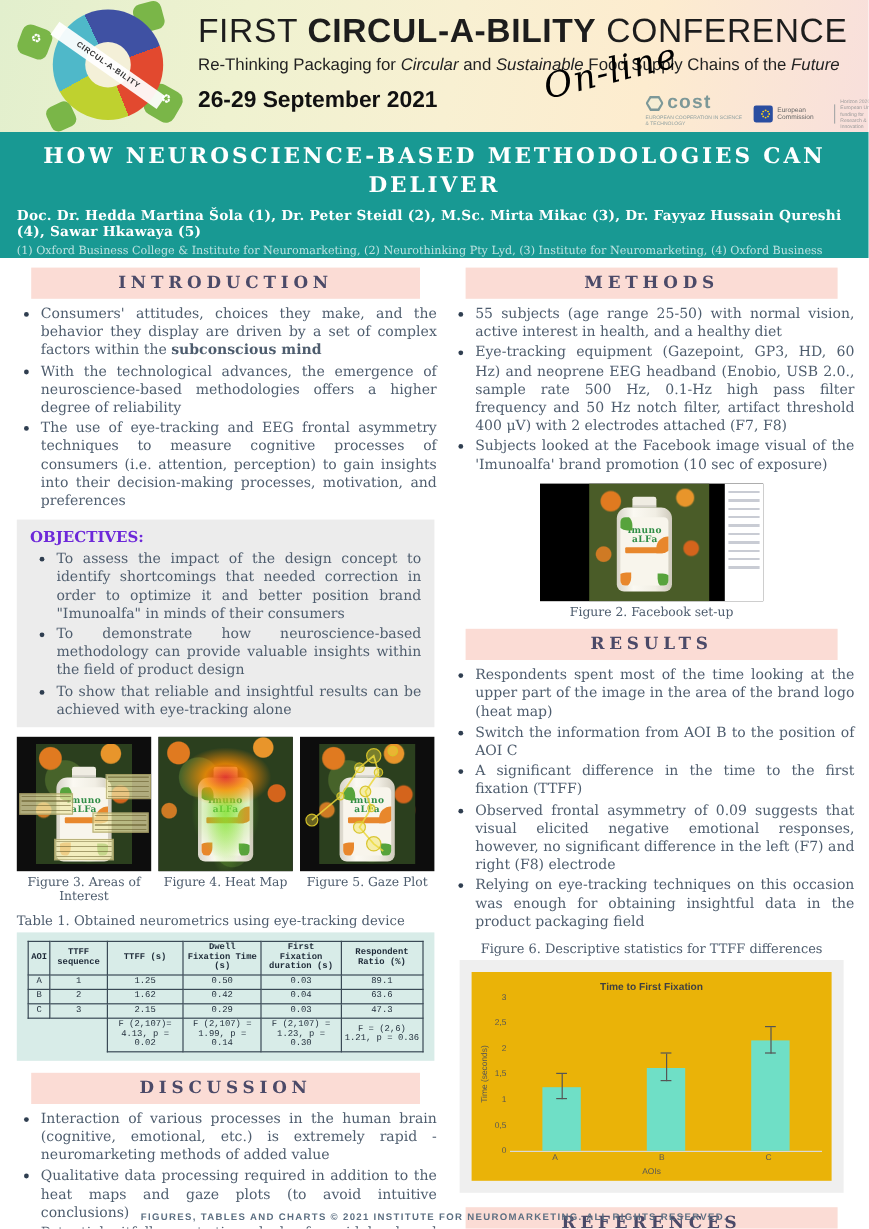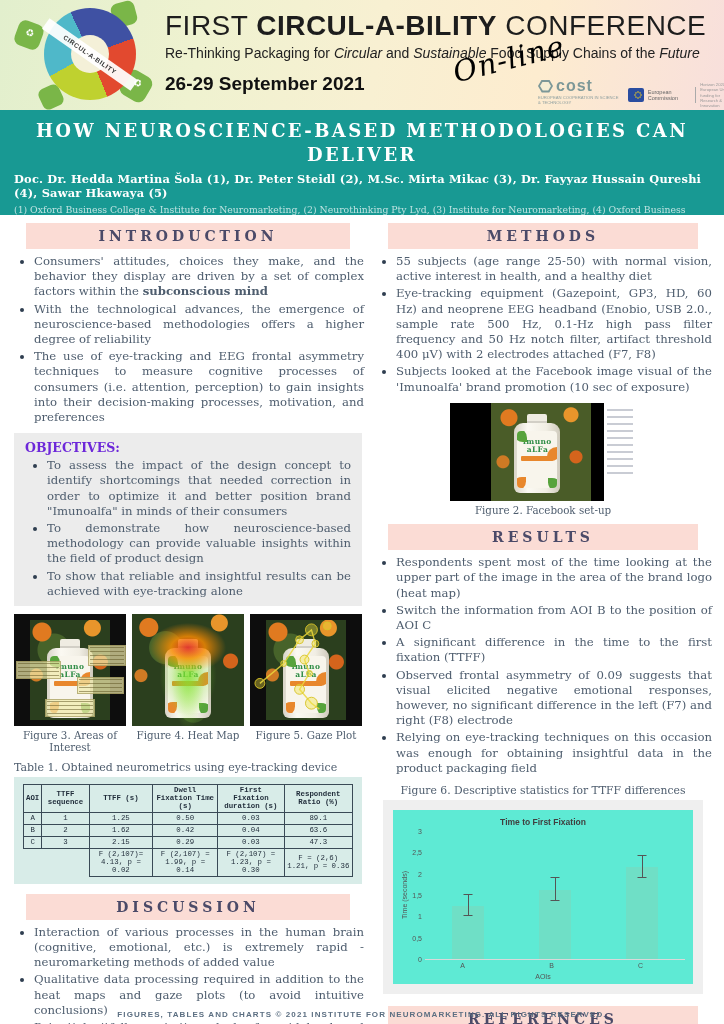--- a/index.html
+++ b/index.html
@@ -116,21 +116,21 @@
   .tbl-wrap{background:#d8ece8;padding:7px 9px;margin:0 2px;}
   table.neuro{width:100%;border-collapse:collapse;font-family:Liberation Mono, monospace;
               font-size:7.4px;color:#1e2a38;border-radius:19px;}
   table.neuro th,table.neuro td{border:1px solid #3a4a56;padding:1.5px 2px;text-align:center;vertical-align:middle;}
   table.neuro th{font-weight:bold;height:20px;}
   table.neuro td.empty{border:none;}
 
   
   .chart-cap{font-size:10.8px;color:#4e5d6e;text-align:center;margin:5px 0 3px;}
   .chart-panel{background:#efefef;width:300px;margin:0 auto;padding:10px;}
-  .chart-inner{background:#5eead4;padding:7px 8px 4px;}
+  .chart-inner{background:#eab308;padding:7px 8px 4px;}
   .chart-title{font-family:"Liberation Sans",sans-serif;font-size:8.5px;font-weight:bold;color:#404040;text-align:center;margin-bottom:4px;}
   .chart-flex{display:flex;}
   .ylab{writing-mode:vertical-rl;transform:rotate(180deg);font-family:"Liberation Sans",sans-serif;
         font-size:7px;color:#555;text-align:center;height:128px;}
   .yaxis{position:relative;width:17px;height:128px;}
   .ytick{position:absolute;right:3px;font-family:"Liberation Sans",sans-serif;font-size:7px;color:#555;}
   .plot{position:relative;flex:1;height:128px;border-bottom:1px solid #d9d9d9;}
   .slot{position:absolute;bottom:0;height:100%;width:33.33%;}
   .bar{position:absolute;bottom:0;left:50%;transform:translateX(-50%);width:32px;}
   .errv{position:absolute;left:50%;width:1px;background:#555;}

